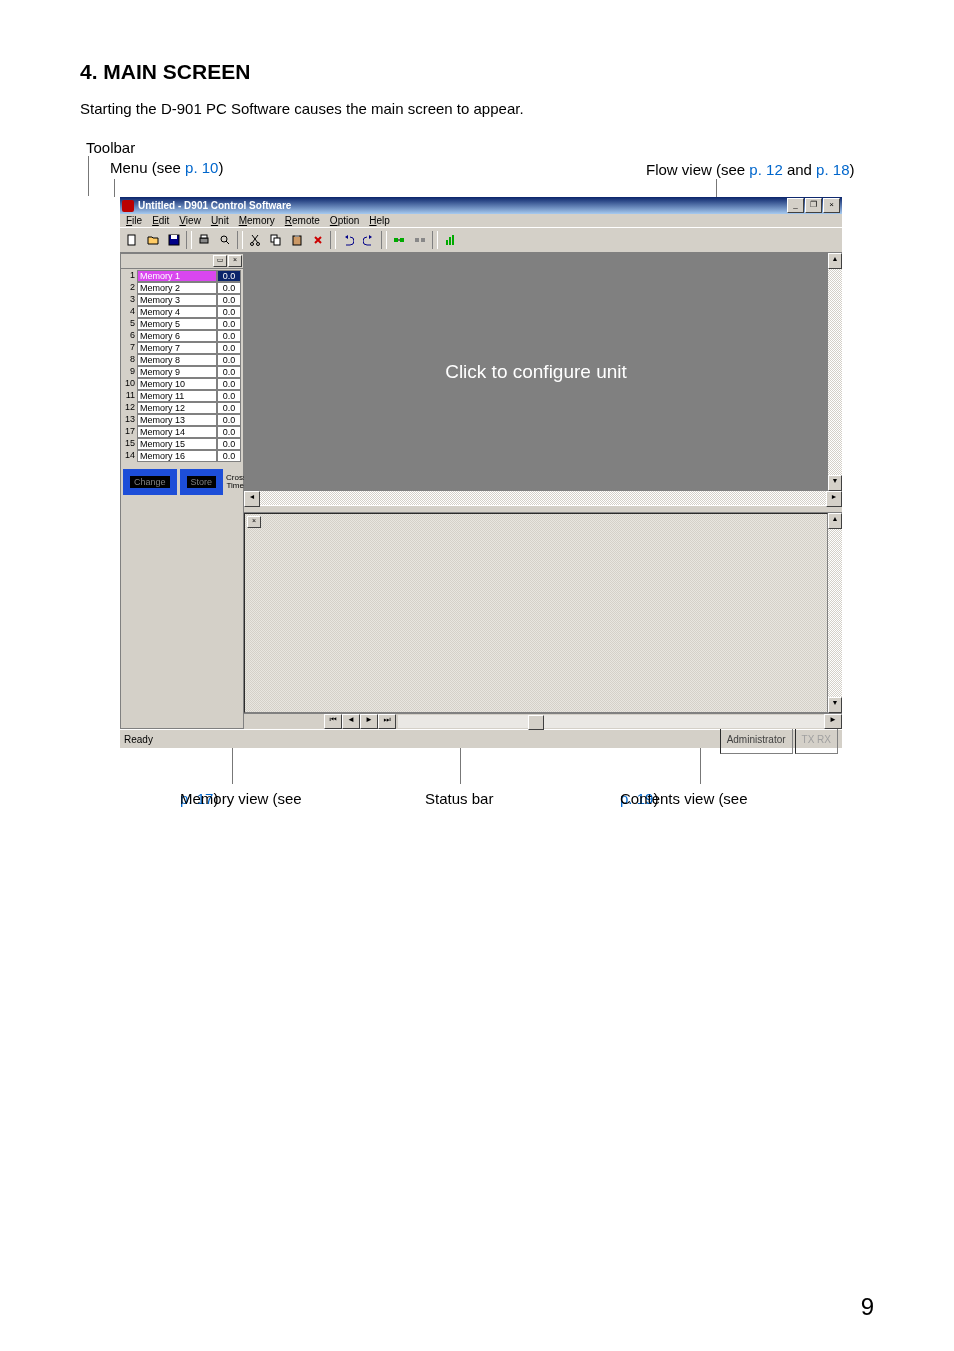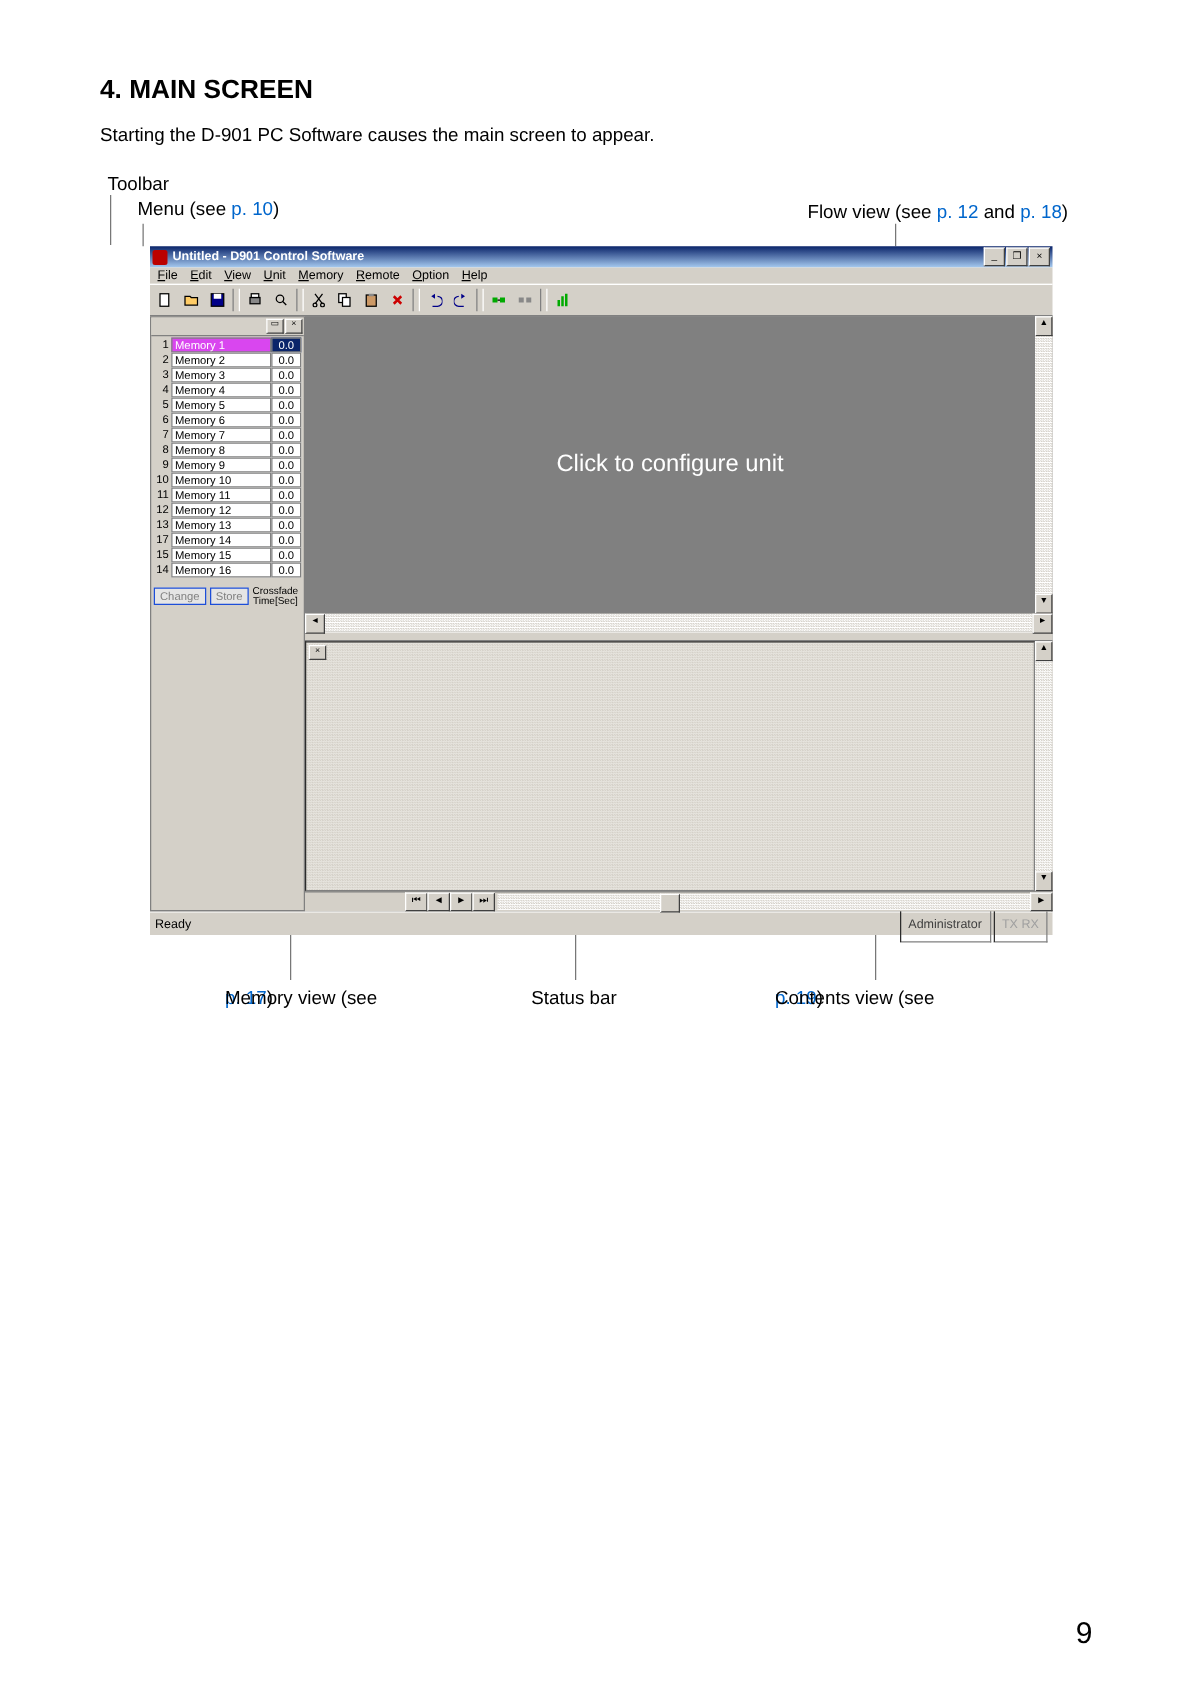--- a/index.html
+++ b/index.html
@@ -38,21 +38,21 @@
 .memview .mvh{display:flex;justify-content:flex-end;gap:1px;background:#d4d0c8;padding:1px;border-bottom:1px solid #808080}
 .memview .mvh .mvb{width:12px;height:10px;background:#d4d0c8;border:1px solid #fff;border-right-color:#404040;border-bottom-color:#404040;font-size:7px;line-height:8px;text-align:center}
 .memlist{padding:1px 2px 4px}
 .memrow{display:flex;font-size:9px;line-height:11px}
 .memrow .rn{width:12px;text-align:right;color:#000;padding-right:2px}
 .memrow .nm{flex:1;background:#fff;border:1px solid #808080;padding:0 2px;height:10px;line-height:10px}
 .memrow.sel .nm{background:#d946ef;color:#fff}
 .memrow .tv{width:22px;background:#fff;border:1px solid #808080;text-align:center;height:10px;line-height:10px}
 .memrow.sel .tv{background:#0a246a;color:#fff}
 .membot{display:flex;gap:3px;padding:3px 2px;align-items:center}
-.mbut{font-size:9px;border:1px solid #1d4ed8;background:#e5e5e5;padding:1px 4px;color:#808080}
+.mbut{font-size:9px;border:7px solid #1d4ed8;background:#000000;padding:1px 4px;color:#808080}
 .cflabel{font-size:8px;line-height:8px;text-align:center}
 .rightpanes{flex:1;display:flex;flex-direction:column}
 .flowpane{height:252px;background:#808080;position:relative;display:flex;flex-direction:column}
 .flowmsg{flex:1;display:flex;align-items:center;justify-content:center;color:#fff;font-size:19px;font-family:Arial}
 .hscroll{height:14px;background:#d4d0c8;display:flex}
 .hscroll .sbtn{width:14px;height:14px;background:#d4d0c8;border:1px solid #fff;border-right-color:#404040;border-bottom-color:#404040;font-size:7px;line-height:10px;text-align:center}
 .hscroll .track{flex:1;background:repeating-conic-gradient(#d4d0c8 0% 25%,#fff 0% 50%) 50%/2px 2px}
 .vscroll{width:14px;background:#d4d0c8;display:flex;flex-direction:column}
 .vscroll .sbtn{height:14px;background:#d4d0c8;border:1px solid #fff;border-right-color:#404040;border-bottom-color:#404040;font-size:7px;line-height:10px;text-align:center}
 .vscroll .track{flex:1;background:repeating-conic-gradient(#d4d0c8 0% 25%,#fff 0% 50%) 50%/2px 2px}

